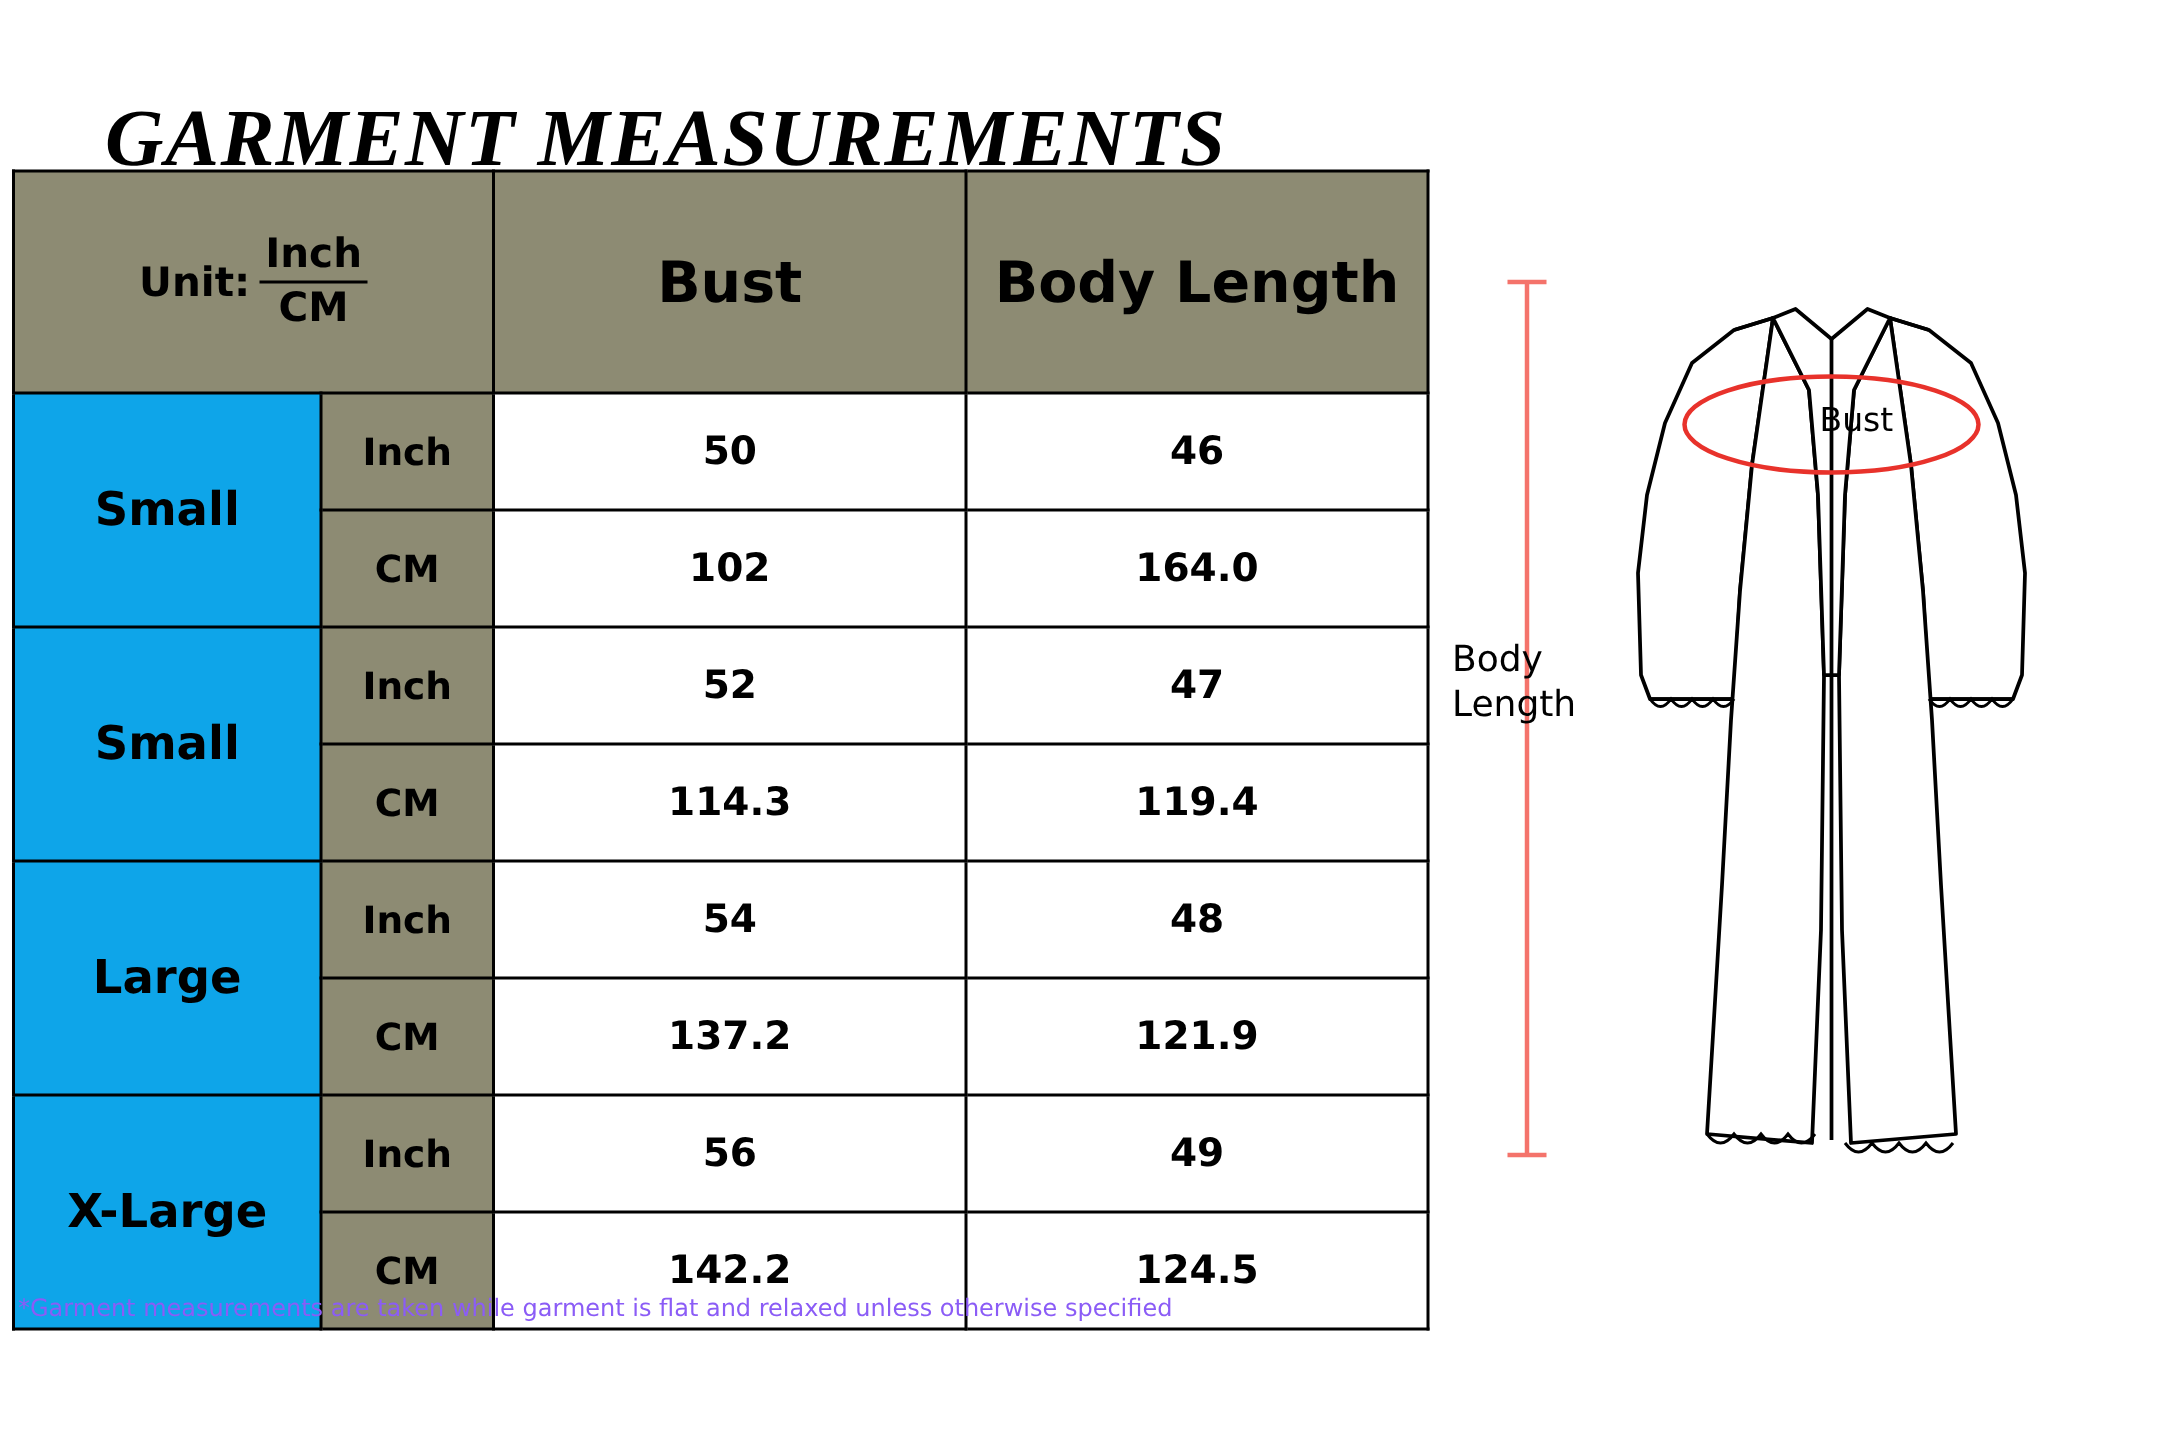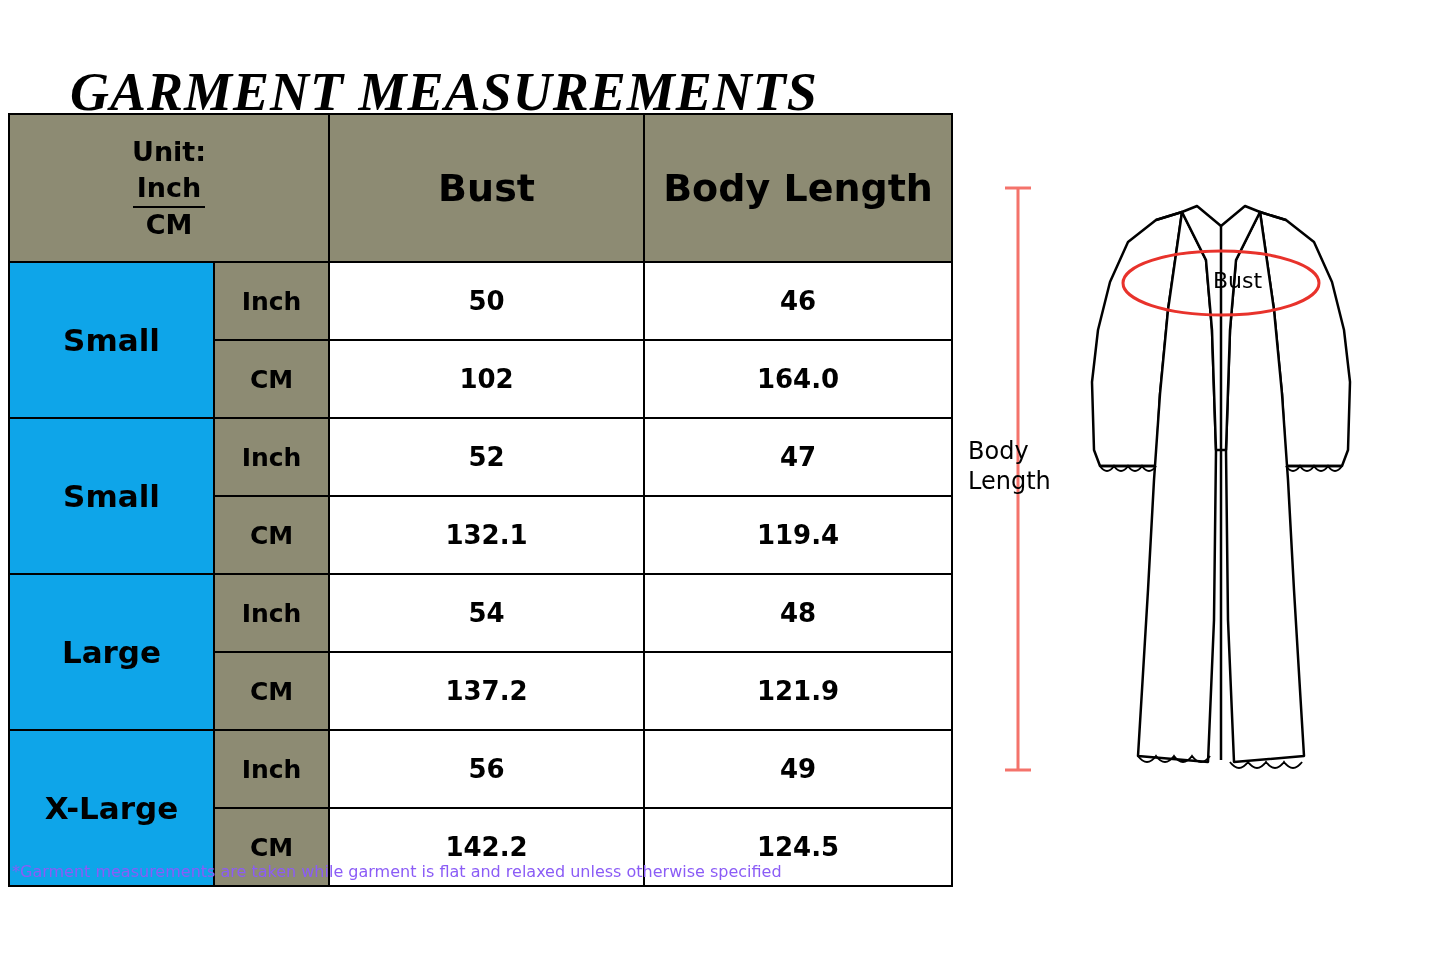--- a/index.html
+++ b/index.html
@@ -56,21 +56,20 @@
   }
   .hdr-big {
     font-size: 38px;
     line-height: 1.12;
   }
   .unit-wrap {
     display: inline-flex;
     align-items: center;
     justify-content: center;
     gap: 6px;
-    flex-direction: column;
   }
   .unit-frac {
     display: inline-flex;
     flex-direction: column;
     align-items: center;
     line-height: 1.12;
   }
   .unit-frac .num {
     padding: 0 4px 2px 4px;
     border-bottom: 2px solid #000000;
@@ -120,21 +119,21 @@
     position: absolute;
     left: 1213px;
     top: 268px;
     font-family: "DejaVu Sans", sans-serif;
     font-size: 22px;
     color: #000000;
   }
   #bodylength-label {
     position: absolute;
     left: 968px;
-    top: 436px;
+    top: 424px;
     font-family: "DejaVu Sans", sans-serif;
     font-size: 24px;
     line-height: 1.25;
     color: #000000;
     text-align: left;
   }
 </style>
 </head>
 <body>
 
@@ -175,21 +174,21 @@
     </tr>
 
     <tr>
       <td class="size-cell" rowspan="2">Small</td>
       <td class="unit-cell">Inch</td>
       <td class="val-cell">52</td>
       <td class="val-cell">47</td>
     </tr>
     <tr>
       <td class="unit-cell">CM</td>
-      <td class="val-cell">132.1</td>
+      <td class="val-cell">114.3</td>
       <td class="val-cell">119.4</td>
     </tr>
 
     <tr>
       <td class="size-cell" rowspan="2">Large</td>
       <td class="unit-cell">Inch</td>
       <td class="val-cell">54</td>
       <td class="val-cell">48</td>
     </tr>
     <tr>

